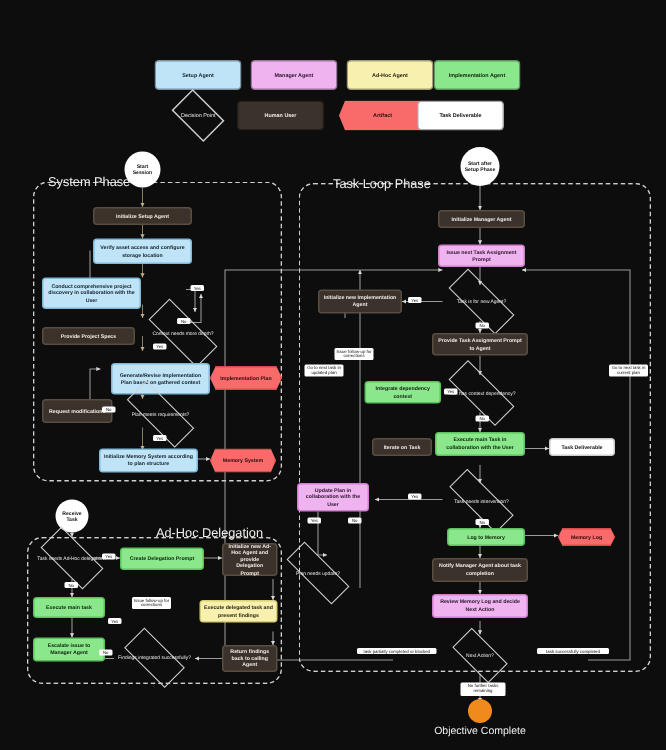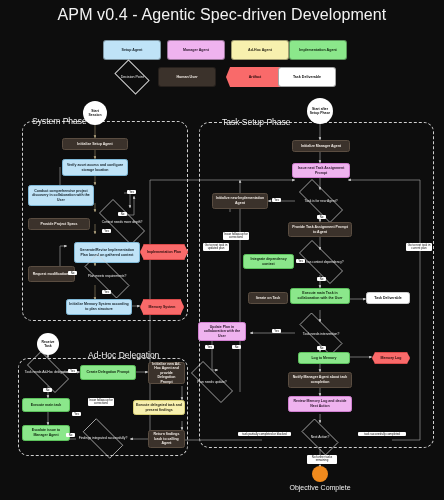--- a/index.html
+++ b/index.html
@@ -40,21 +40,20 @@
 
   .objlabel{position:absolute;font-size:7px;color:#f0f0f0;text-align:center;}
 
   svg.edges{position:absolute;left:0;top:0;width:444px;height:500px;pointer-events:none;}
 </style>
 </head>
 <body>
 
 <div id="stage">
 
-  <div class="title">APM v0.4 - Agentic Spec-driven Development</div>
 
   <div>
     <div class="legend-item lg-rect" style="left:103px;top:40px;width:58px;height:20px;background:#bfe3f7;color:#16232b;">
       <span>Setup Agent</span>
     </div>
     <div class="legend-item lg-rect" style="left:167px;top:40px;width:58px;height:20px;background:#efb3ef;color:#2b162b;">
       <span>Manager Agent</span>
     </div>
     <div class="legend-item lg-rect" style="left:231px;top:40px;width:58px;height:20px;background:#f7f0ae;color:#2b2716;">
       <span>Ad-Hoc Agent</span>
@@ -192,21 +191,21 @@
     <span>Memory System</span>
   </div>
 
   <div class="elabel" style="left:127px;top:190px;width:9px;">Yes</div>
   <div class="elabel" style="left:118px;top:212px;width:9px;">No</div>
   <div class="elabel" style="left:68px;top:271px;width:9px;">No</div>
   <div class="elabel" style="left:102px;top:290px;width:9px;">Yes</div>
   <div class="elabel" style="left:102px;top:229px;width:9px;">Yes</div>
 
   <div class="cluster" style="left:199px;top:122px;width:235px;height:326px;"></div>
-  <div class="cluster-title" style="left:222px;top:117px;">Task Setup Phase</div>
+  <div class="cluster-title" style="left:222px;top:117px;">Task Loop Phase</div>
 
   <div class="node n-start" style="left:307px;top:98px;width:26px;height:26px;">
     <span>Start after Setup Phase</span>
   </div>
 
   <div class="node n-human" style="left:292px;top:140px;width:58px;height:12px;">
     <span>Initialize Manager Agent</span>
   </div>
 
   <div class="node n-manager" style="left:292px;top:163px;width:58px;height:15px;">
@@ -295,21 +294,21 @@
   <div class="elabel" style="left:203px;top:243px;width:26px;">Go to next task in updated plan</div>
   <div class="elabel" style="left:406px;top:243px;width:26px;">Go to next task in current plan</div>
   <div class="elabel" style="left:238px;top:432px;width:53px;">task partially completed or blocked</div>
   <div class="elabel" style="left:358px;top:432px;width:48px;">task successfully completed</div>
   <div class="endcap" style="left:307px;top:455px;width:27px;">No further tasks remaining</div>
 
   <div class="node n-end" style="left:312px;top:466px;width:16px;height:16px;"></div>
   <div class="objlabel" style="left:250px;top:484px;width:140px;">Objective Complete</div>
 
   <div class="cluster" style="left:18px;top:358px;width:170px;height:98px;"></div>
-  <div class="cluster-title" style="left:88px;top:350px;">Ad-Hoc Delegation</div>
+  <div class="cluster-title" style="left:104px;top:350px;">Ad-Hoc Delegation</div>
 
   <div class="node n-start" style="left:37px;top:333px;width:22px;height:22px;">
     <span>Receive Task</span>
   </div>
 
   <div class="diamond" style="left:20px;top:358px;width:56px;height:28px;">
     <div class="dshape"></div>
     <div class="dlabel">Task needs Ad-Hoc delegation?</div>
   </div>
 

